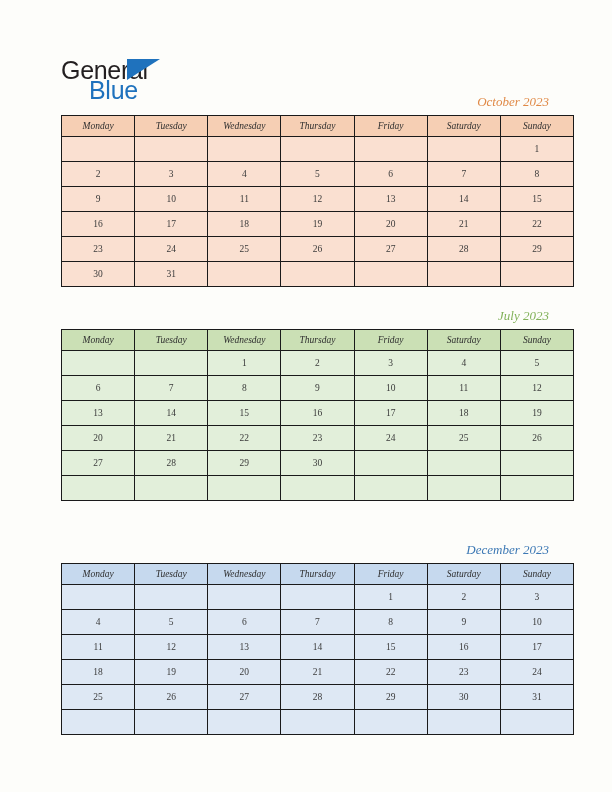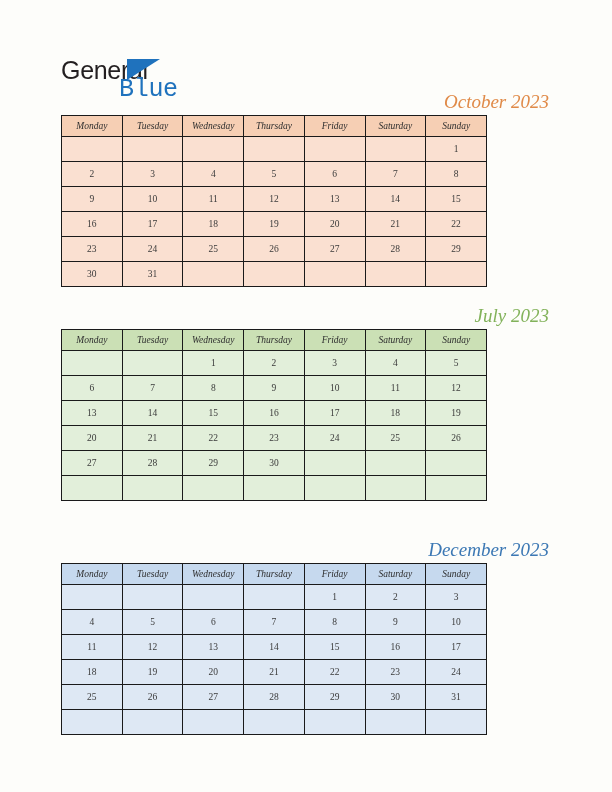--- a/index.html
+++ b/index.html
@@ -35,23 +35,23 @@
     top: 0px;
     font-family: "Liberation Sans", "DejaVu Sans", sans-serif;
     font-size: 25px;
     letter-spacing: -0.3px;
     color: #231f20;
     line-height: 28px;
     white-space: nowrap;
   }
   .logo-blue {
     position: absolute;
-    left: 58px;
+    left: 28px;
     top: 20px;
-    font-family: Liberation Mono, monospace;
+    font-family: Liberation Sans, sans-serif;
     font-size: 25px;
     letter-spacing: -0.3px;
     color: #1f72bd;
     line-height: 28px;
     white-space: nowrap;
   }
   .logo-tri {
     position: absolute;
     left: 66px;
     top: 3px;
@@ -61,30 +61,30 @@
 
   
   .cal {
     position: absolute;
     left: 61px;
     width: 490px;
   }
   .cal-title {
     font-family: "Liberation Serif", "DejaVu Serif", serif;
     font-style: italic;
-    font-size: 19px;
+    font-size: 13px;
     text-align: right;
     padding-right: 2px;
     margin-bottom: 3px;
     line-height: 20px;
     white-space: nowrap;
   }
   table.cal-table {
     border-collapse: collapse;
-    width: 426px;
+    width: 513px;
     table-layout: fixed;
     border: 1px solid #1a1a1a;
   }
   table.cal-table th,
   table.cal-table td {
     border: 1px solid #1a1a1a;
     text-align: center;
     height: 24px;
     font-size: 9.5px;
     color: #3a3a3a;

